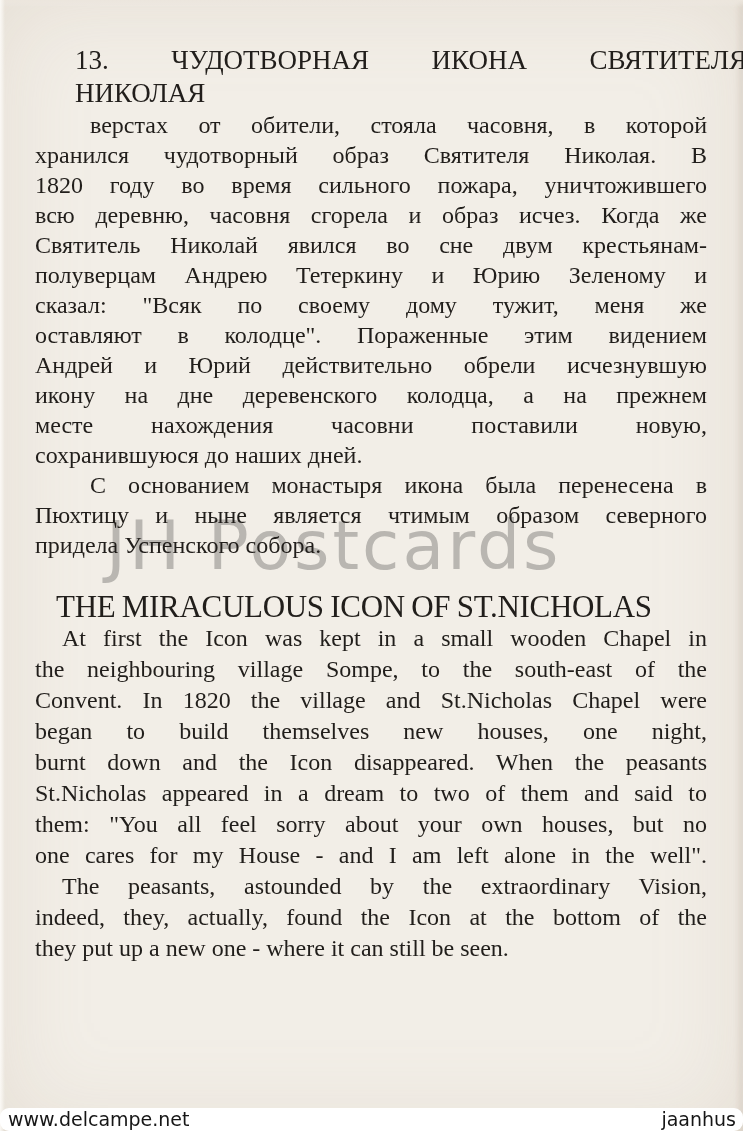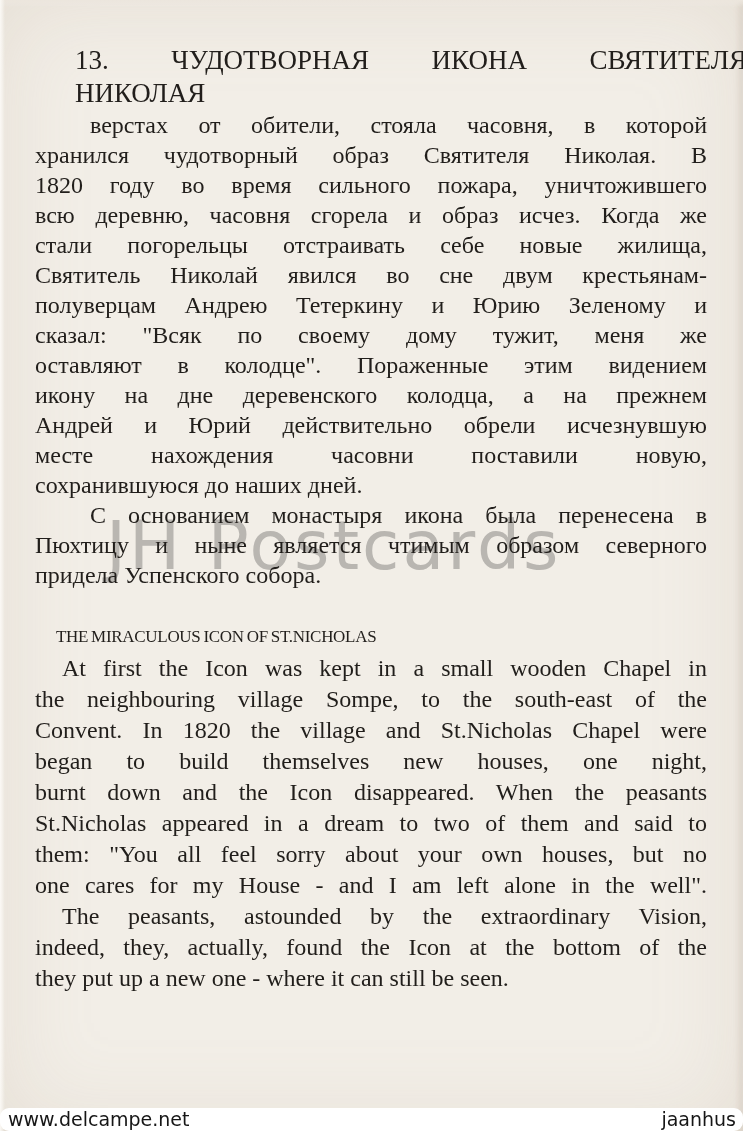--- a/index.html
+++ b/index.html
@@ -52,21 +52,21 @@
   .para { font-size: 24px; line-height: 30px; }
   .para .tline { text-align: justify; text-align-last: justify; text-justify: inter-word; }
   .para .tline:last-child { text-align-last: left; }
   .para.all-just .tline:last-child { text-align-last: justify; }
   .para.ru .tline:first-child { text-indent: 55px; }
   .para.en { line-height: 31px; }
   .para.en .tline:first-child { text-indent: 27px; }
   .en-heading {
     margin-top: 31px;
     padding-left: 21px;
-    font-size: 17px;
+    font-size: 31px;
     line-height: 32px;
     letter-spacing: -0.3px;
     word-spacing: -1px;
   }
   .footer {
     position: absolute;
     left: 0; right: 0; bottom: 0;
     height: 23px;
     background: #ffffff;
     z-index: 2;
@@ -92,27 +92,26 @@
     <div class="title">
         <div class="tline">13. ЧУДОТВОРНАЯ ИКОНА СВЯТИТЕЛЯ</div>
         <div class="tline">НИКОЛАЯ</div>
       </div>
 
     <div class="para ru">
         <div class="tline">верстах от обители, стояла часовня, в которой</div>
         <div class="tline">хранился чудотворный образ Святителя Николая. В</div>
         <div class="tline">1820 году во время сильного пожара, уничтожившего</div>
         <div class="tline">всю деревню, часовня сгорела и образ исчез. Когда же</div>
-        <div class="tline">стали погорельцы отстраивать себе новые жилища,</div>
         <div class="tline">Святитель Николай явился во сне двум крестьянам-</div>
         <div class="tline">полуверцам Андрею Тетеркину и Юрию Зеленому и</div>
         <div class="tline">сказал: "Всяк по своему дому тужит, меня же</div>
         <div class="tline">оставляют в колодце". Пораженные этим видением</div>
+        <div class="tline">Андрей и Юрий действительно обрели исчезнувшую</div>
         <div class="tline">икону на дне деревенского колодца, а на прежнем</div>
-        <div class="tline">Андрей и Юрий действительно обрели исчезнувшую</div>
         <div class="tline">месте нахождения часовни поставили новую,</div>
         <div class="tline">сохранившуюся до наших дней.</div>
       </div>
 
     <div class="para ru">
         <div class="tline">С основанием монастыря икона была перенесена в</div>
         <div class="tline">Пюхтицу и ныне является чтимым образом северного</div>
         <div class="tline">придела Успенского собора.</div>
       </div>
 

